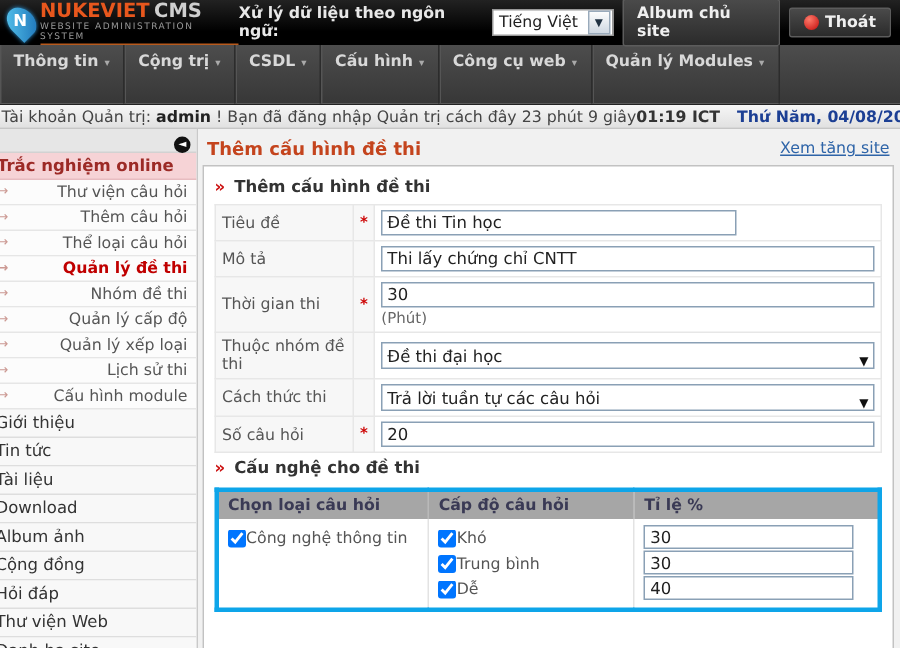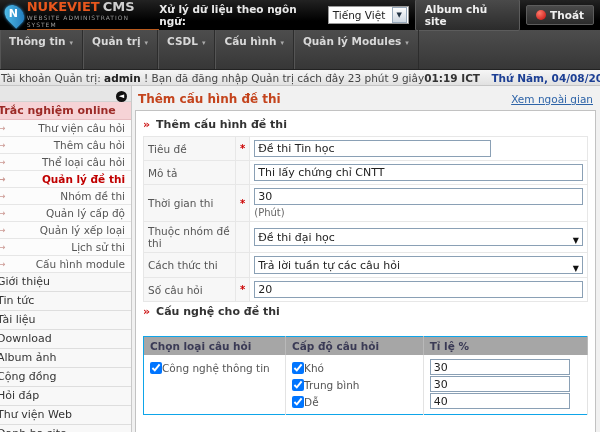--- a/index.html
+++ b/index.html
@@ -60,21 +60,21 @@
   table.form td { border:1px solid #e7e7e7; padding:3px 4px; vertical-align:middle; }
   td.lbl { width:92px; background:#f7f7f7; color:#555; font-size:10.5px; }
   td.req { width:13px; background:#f7f7f7; color:#cc0000; font-weight:bold; text-align:center; font-size:10px; }
   td.inp { background:#fff; }
   input.txt { border:1px solid #8aa0b5; height:17px; font-family:"DejaVu Sans",sans-serif; font-size:11px; padding:1px 3px; color:#222; width:100%; }
   input.txt.short { width:237px; }
   .unit { color:#666; font-size:10px; margin-top:2px; }
   .selbox { border:1px solid #8aa0b5; height:18px; line-height:16px; padding:1px 16px 1px 3px; position:relative; color:#222; background:#fff; cursor:pointer; white-space:nowrap; overflow:hidden; }
   .selbox .sel-arr { position:absolute; right:3px; top:4px; font-size:8px; color:#111; }
 
-  table.cfg { width:100%; border-collapse:collapse; margin-top:13px; border:1px solid #0ea5e9; }
+  table.cfg { width:100%; border-collapse:collapse; margin-top:2px; border:3px solid #0ea5e9; }
   table.cfg th { background:#a6a6a6; color:#3a3a55; font-weight:bold; text-align:left; padding:3px 6px; font-size:10.5px; border-right:1px solid #b9b9b9; }
   table.cfg td { vertical-align:top; padding:4px 6px; border-right:1px solid #e3e3e3; background:#fff; }
   .cb-row { display:flex; align-items:center; gap:0; height:17px; color:#555; font-size:10.5px; }
   .cb-row input { width:12px; height:12px; }
   td.ratio-cell input.txt { width:140px; display:block; margin-bottom:1px; height:16px; }
   .col-topic { width:32%; } .col-level { width:31%; } .col-ratio { width:37%; }
 
   .note { border-top:1px solid #ddd; padding:5px 2px; color:#555; font-size:10.5px; line-height:1.25; }
 </style>
 </head>
@@ -103,23 +103,24 @@
     </div>
     <div class="top-btn">
       <span class="pwr"></span>
       <span>Thoát</span>
     </div>
   </div>
 </div>
 
 <div class="menubar">
   <div class="menu-item"><span>Thông tin</span><span class="chev">▾</span></div>
-  <div class="menu-item"><span>Quản trị</span><span class="chev">▾</span></div>
+  <div class="menu-item"><span>Cộng trị</span><span class="chev">▾</span></div>
   <div class="menu-item"><span>CSDL</span><span class="chev">▾</span></div>
   <div class="menu-item"><span>Cấu hình</span><span class="chev">▾</span></div>
+  <div class="menu-item"><span>Công cụ web</span><span class="chev">▾</span></div>
   <div class="menu-item"><span>Quản lý Modules</span><span class="chev">▾</span></div>
 
 </div>
 
 <div class="statusbar">
   <div class="left">
     <span>Tài khoản Quản trị:</span>
     <b class="user">admin</b>
     <span>! Bạn đã đăng nhập Quản trị cách đây 23 phút 9 giây</span>
   </div>
@@ -154,21 +155,21 @@
     <div class="side-section">Album ảnh</div>
     <div class="side-section">Cộng đồng</div>
     <div class="side-section">Hỏi đáp</div>
     <div class="side-section">Thư viện Web</div>
     <div class="side-section">Danh bạ site</div>
   </div>
 
   <div class="main">
     <div class="main-title-row">
       <span class="main-title">Thêm cấu hình đề thi</span>
-      <span class="ext-link">Xem ngoài gian</span>
+      <span class="ext-link">Xem tăng site</span>
     </div>
 
     <div class="panel">
       <div class="panel-heading">
         <span class="bull">»</span><span>Thêm cấu hình đề thi</span>
       </div>
 
       <table class="form">
         <tbody>
             <tr>

